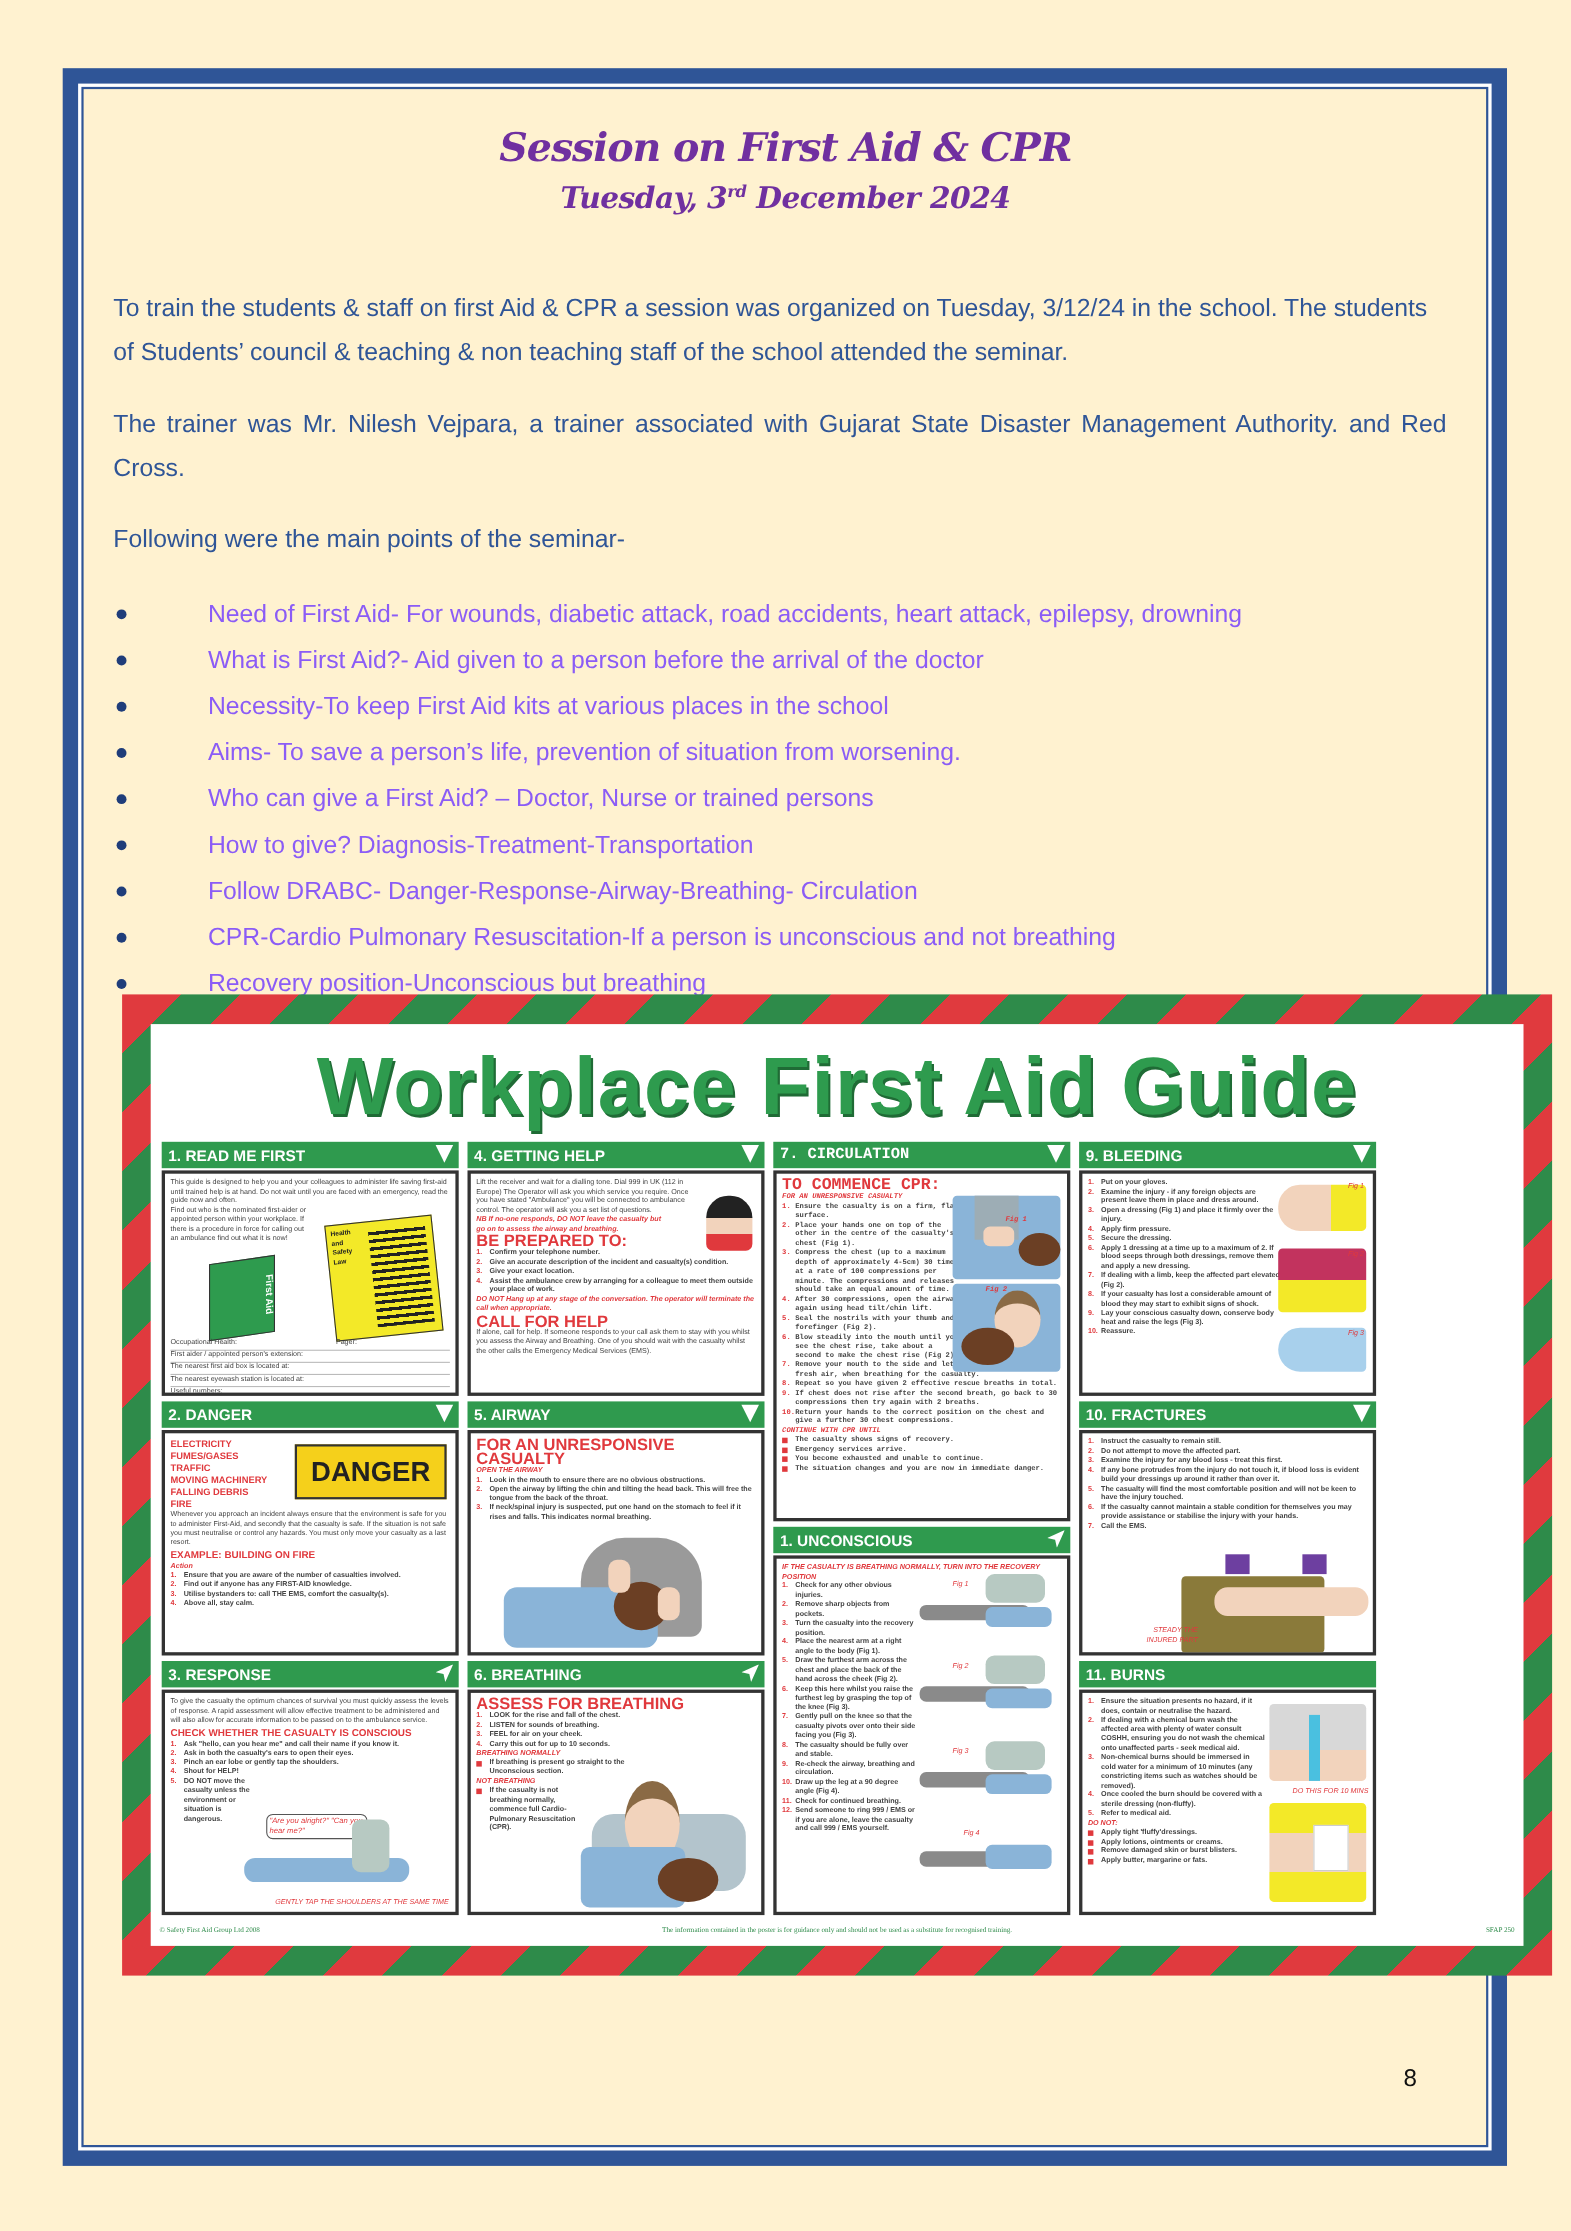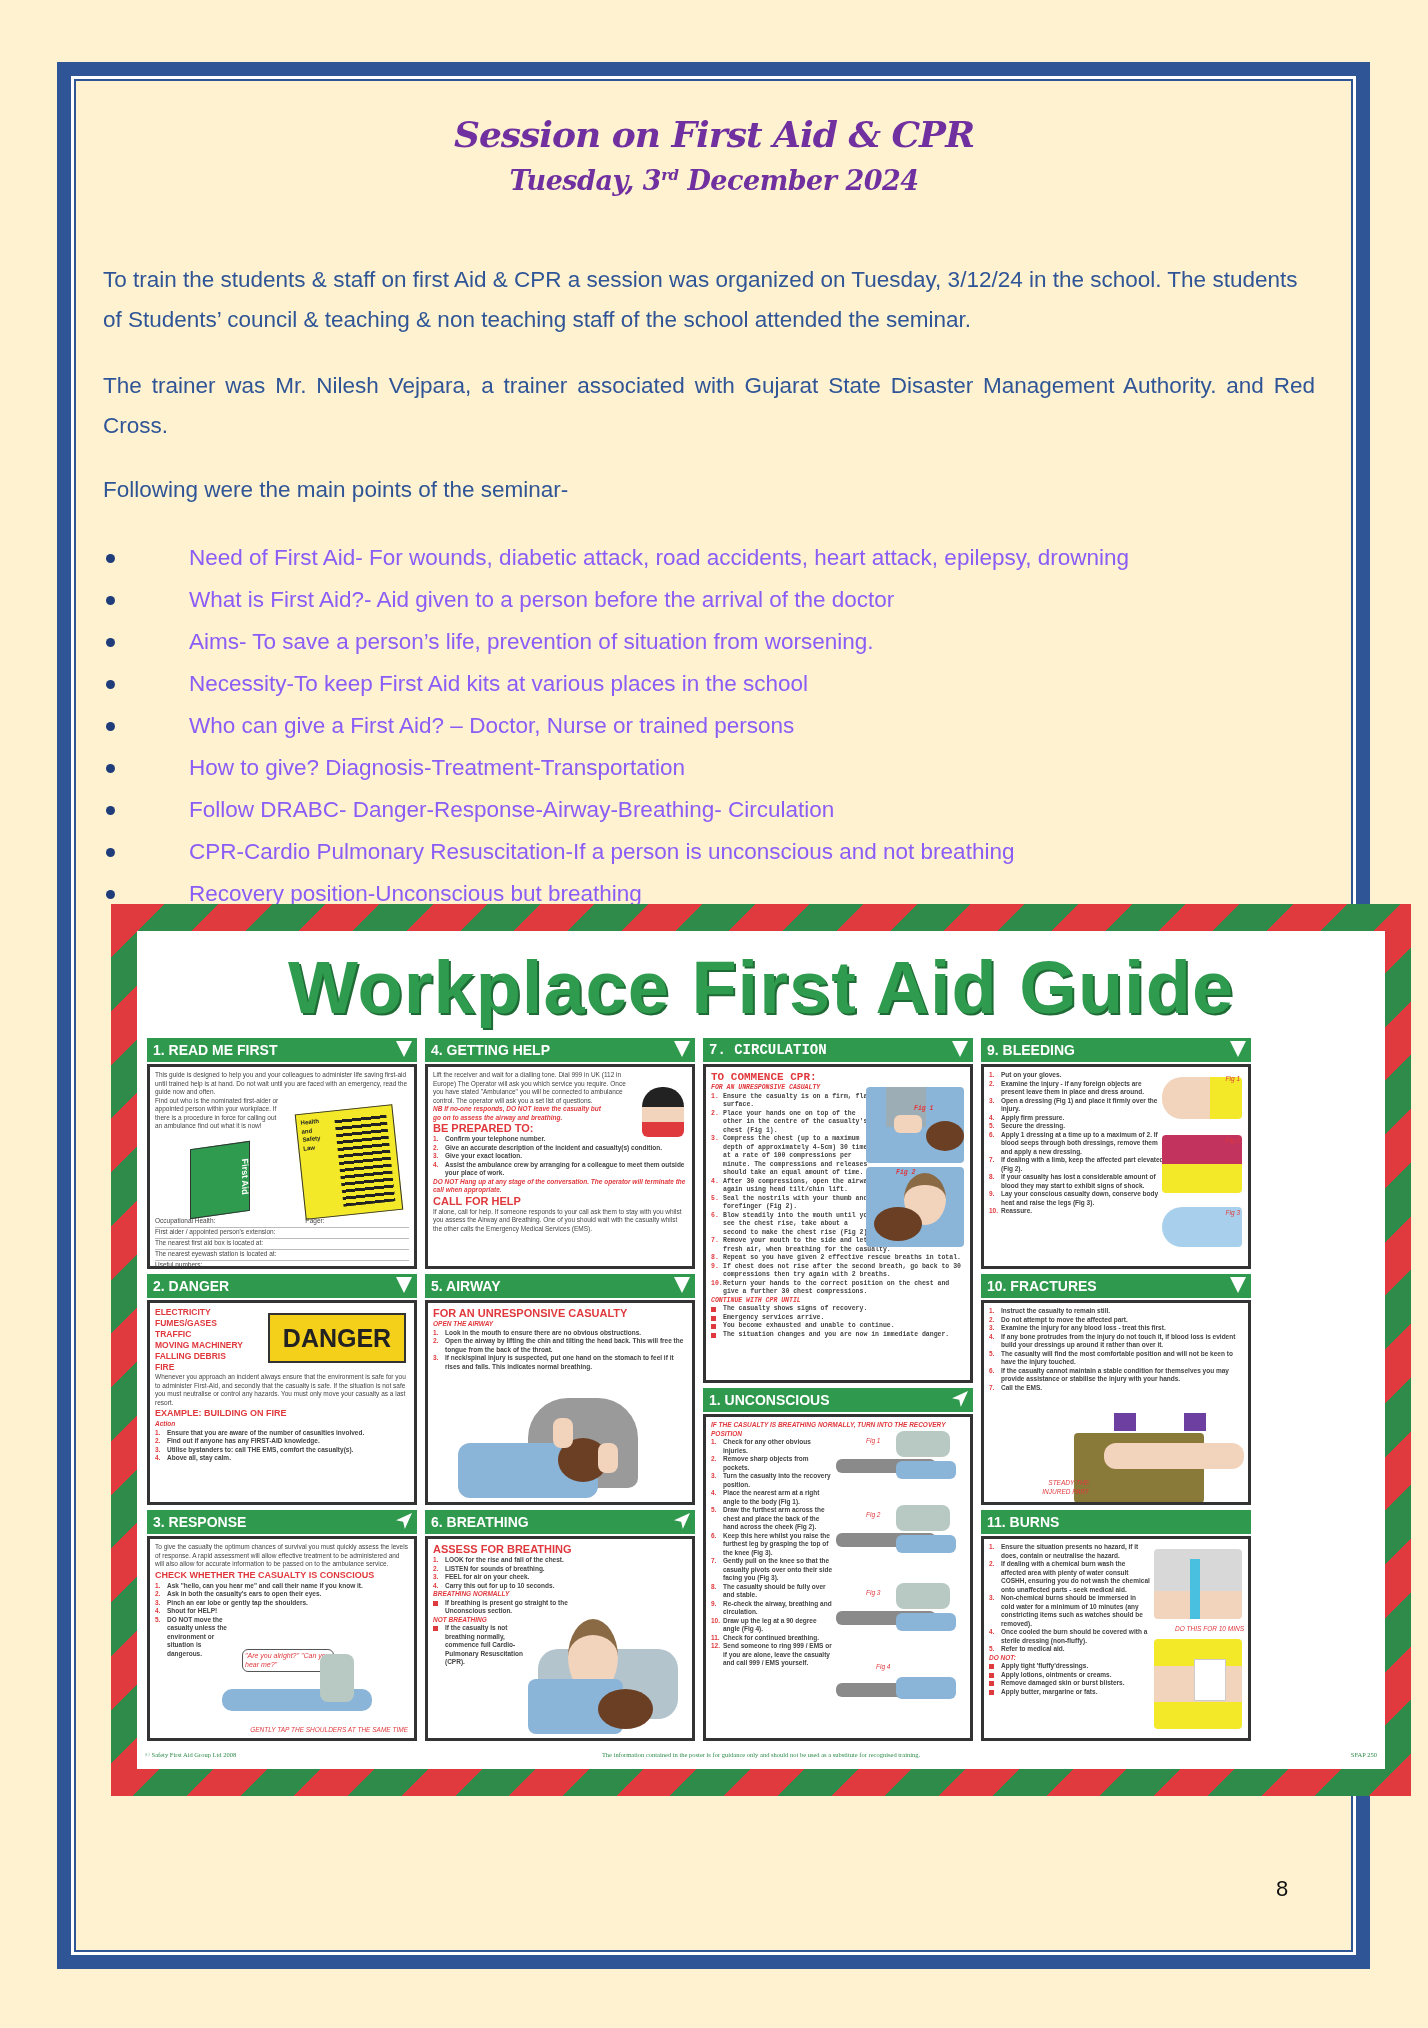--- a/index.html
+++ b/index.html
@@ -66,21 +66,21 @@
     border-left:8px solid transparent; border-right:8px solid transparent; border-top:16px solid #fff;
   }
   .panel-header .plane {
     position:absolute; right:5px; top:3px; width:16px; height:16px;
     background:#fff; clip-path:polygon(100% 0, 0 45%, 45% 55%, 55% 100%);
   }
   .panel-body {
     border:3px solid #333; margin-top:2px; background:#fff; padding:4px 5px;
     font-size:6.5px; line-height:8.5px; color:#444; overflow:hidden; box-sizing:border-box;
   }
-  .red-h { color:#e0393d; font-weight:bold; font-size:11px; line-height:13px; }
+  .red-h { color:#e0393d; font-weight:bold; font-size:15px; line-height:13px; }
   .red-i { color:#e0393d; font-weight:bold; font-style:italic; font-size:6.5px; }
   .ol { margin:0; padding:0; list-style:none; }
   .ol li { position:relative; padding-left:12px; font-weight:bold; }
   .ol li .n { position:absolute; left:0; color:#e0393d; }
   .sq li .n { display:inline-block; width:5px; height:5px; background:#e0393d; top:2px; }
   .danger-sign {
     position:absolute; right:8px; top:10px; width:134px; height:46px; background:#f5d01b;
     border:2px solid #333; text-align:center; font-weight:bold; font-size:25px; line-height:46px; color:#222;
   }
   .form-line { border-bottom:1px solid #bbb; height:10px; font-size:6.5px; }
@@ -108,22 +108,22 @@
 <div class="title">Session on First Aid &amp; CPR</div>
 <div class="subtitle"><span>Tuesday, 3</span><sup>rd</sup><span> December 2024</span></div>
 
 <div class="body-text para1">To train the students &amp; staff on first Aid &amp; CPR a session was organized on Tuesday, 3/12/24 in the school. The students of Students’ council &amp; teaching &amp; non teaching staff of the school attended the seminar.</div>
 <div class="body-text para2">The trainer was Mr. Nilesh Vejpara, a trainer associated with Gujarat State Disaster Management Authority. and Red Cross.</div>
 <div class="body-text para3">Following were the main points of the seminar-</div>
 
 <ul class="bullets">
   <li><span class="dot"></span><span>Need of First Aid- For wounds, diabetic attack, road accidents, heart attack, epilepsy, drowning</span></li>
   <li><span class="dot"></span><span>What is First Aid?- Aid given to a person before the arrival of the doctor</span></li>
+  <li><span class="dot"></span><span>Necessity-To keep First Aid kits at various places  in the school</span></li>
   <li><span class="dot"></span><span>Aims- To save a person’s life, prevention of situation from worsening.</span></li>
-  <li><span class="dot"></span><span>Necessity-To keep First Aid kits at various places  in the school</span></li>
   <li><span class="dot"></span><span>Who can give a First Aid? – Doctor, Nurse or trained persons</span></li>
   <li><span class="dot"></span><span>How to give? Diagnosis-Treatment-Transportation</span></li>
   <li><span class="dot"></span><span>Follow DRABC- Danger-Response-Airway-Breathing- Circulation</span></li>
   <li><span class="dot"></span><span>CPR-Cardio Pulmonary Resuscitation-If a person is unconscious and not breathing</span></li>
   <li><span class="dot"></span><span>Recovery position-Unconscious but breathing</span></li>
 </ul>
 
 <div class="poster">
   <div class="poster-inner">
     <div class="poster-title">Workplace First Aid Guide</div>

